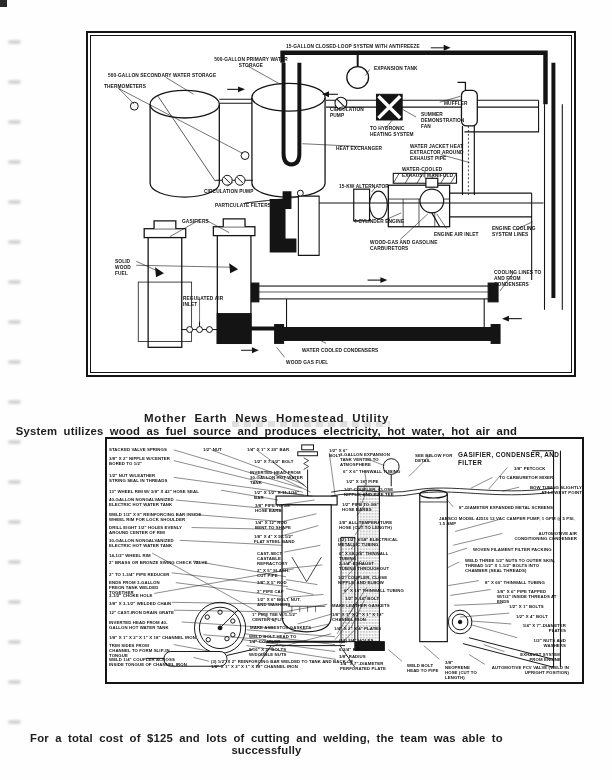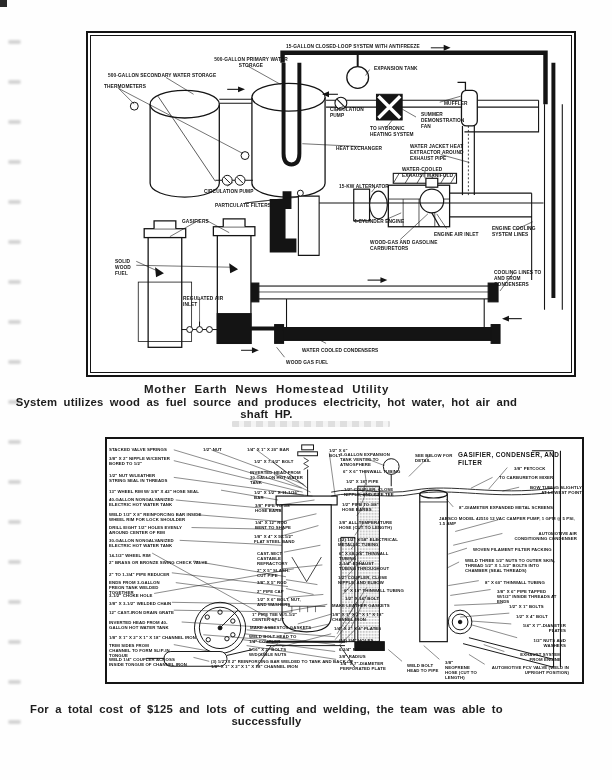--- a/index.html
+++ b/index.html
@@ -9,21 +9,21 @@
   .margin-mark{position:absolute;width:13px;height:4px;background:#c7c7c7;border-radius:2px;filter:blur(1px);opacity:.75;}
   .smudge{position:absolute;height:6px;background:repeating-linear-gradient(90deg,#b9b9b9 0 7px,#e8e8e8 7px 12px);opacity:.45;border-radius:1px;}
   .fig{position:absolute;background:#fff;border:2.5px solid #141414;box-sizing:border-box;}
   .fig-inner{position:absolute;inset:2px;border:1px solid #141414;pointer-events:none;}
   .fig svg{position:absolute;inset:0;width:100%;height:100%;}
   .labels{position:absolute;inset:0;}
   .dlabel{position:absolute;font-weight:bold;color:#141414;line-height:1.2;letter-spacing:.1px;}
   .f1 .dlabel{font-size:4.8px;}
   .f2 .dlabel{font-size:4.3px;}
   .f2 .dlabel.h{font-size:6.4px;letter-spacing:.4px;}
-  .caption{position:absolute;left:0;width:533px;text-align:center;font-weight:bold;color:#1d1d1d;}
+  .caption{position:absolute;left:0;width:533px;text-align:center;font-weight:bold;color:#1d1d1d;margin-top:29px;}
   .cap-title{font-size:11.5px;letter-spacing:.7px;word-spacing:4px;}
   .cap-body{font-size:11.3px;letter-spacing:.2px;word-spacing:3px;}
   .continued{position:absolute;font-family:"Liberation Serif",serif;font-style:italic;font-weight:bold;font-size:9px;color:#2c2c2c;}
 </style>
 </head>
 <body>
 
 <div class="page">
 
   <div class="scan-mark"></div>

